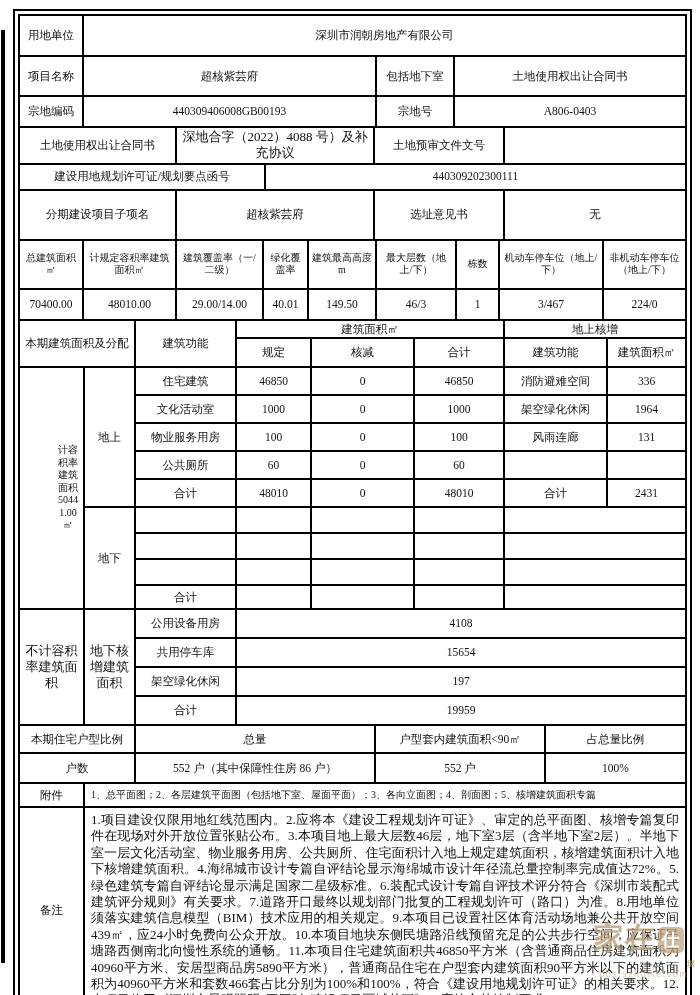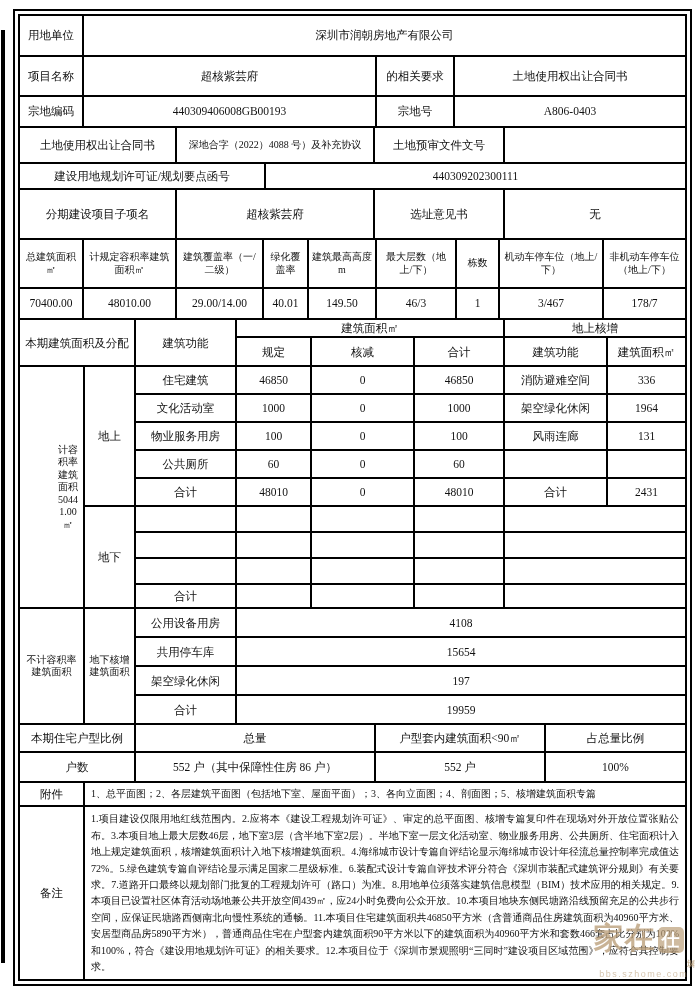--- a/index.html
+++ b/index.html
@@ -13,21 +13,21 @@
     position:absolute;left:13px;top:9px;width:679px;box-sizing:border-box;
     border:2px solid #000;padding:3px;background:#fff;
   }
   table{border-collapse:collapse;width:100%;table-layout:fixed;}
   table + table{margin-top:-2px;}
   td{
     border:2px solid #000;text-align:center;vertical-align:middle;
     font-size:11.5px;padding:1px 3px;overflow:hidden;line-height:1.25;
   }
   .sm{font-size:10px;}
-  .xs{font-size:10px;}
+  .xs{font-size:13px;}
   .left{text-align:left;margin-top:24px;}
   .just{text-align:justify;text-justify:inter-character;}
   .brk{word-break:break-all;padding-left:36px;}
   .h37{height:37px}.h36{height:36px}.h27{height:27px}.h32{height:32px}
   .h22{height:22px}.h46{height:46px}.h45{height:45px}.h26{height:26px}
   .h25{height:25px}.h24{height:24px}.h20{height:20px}
   .h164{height:164px}
   .remarks-cell{padding:4px 6px;line-height:16.4px;vertical-align:top;}
   .attach-cell{padding:2px 6px;}
   .watermark{
@@ -60,21 +60,21 @@
         <col>
       </colgroup>
     <tbody>
         <tr>
       <td class="h37">用地单位</td>
       <td colspan="3">深圳市润朝房地产有限公司</td>
     </tr>
     <tr>
       <td class="h36">项目名称</td>
       <td>超核紫芸府</td>
-      <td>的相关要求</td>
+      <td>包括地下室</td>
       <td>土地使用权出让合同书</td>
     </tr>
     <tr>
       <td class="h27">宗地编码</td>
       <td>440309406008GB00193</td>
       <td>宗地号</td>
       <td>A806-0403</td>
     </tr>
   </tbody>
     </table>
@@ -152,21 +152,21 @@
     </tr>
     <tr>
       <td class="h27">70400.00</td>
       <td>48010.00</td>
       <td>29.00/14.00</td>
       <td>40.01</td>
       <td>149.50</td>
       <td>46/3</td>
       <td>1</td>
       <td>3/467</td>
-      <td>178/7</td>
+      <td>224/0</td>
     </tr>
   </tbody>
     </table>
 
   <table>
     <colgroup>
       <col style="width:65px">
         <col style="width:51px">
         <col style="width:101px">
         <col style="width:75px">

